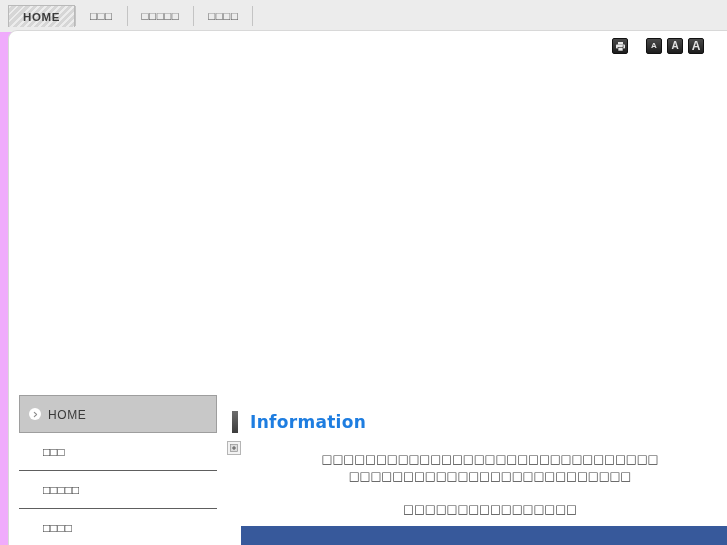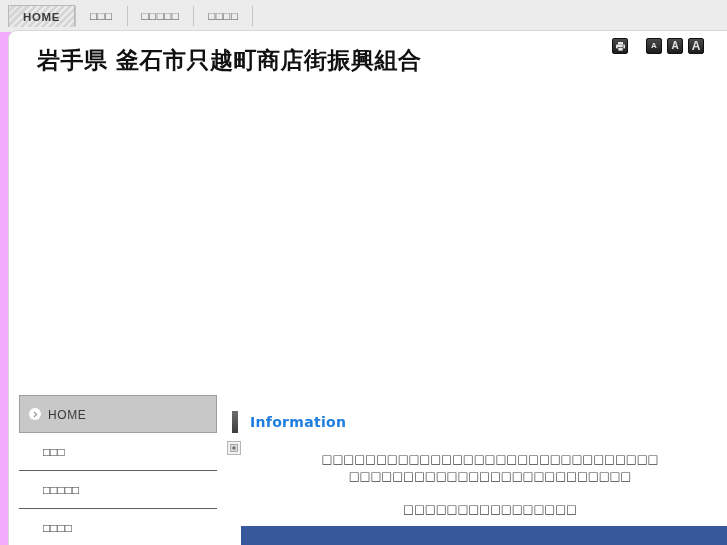--- a/index.html
+++ b/index.html
@@ -214,21 +214,21 @@
     padding-top: 10px;
   }
   .section-bar {
     width: 6px;
     height: 22px;
     background: linear-gradient(#6d6d6d, #3d3d3d);
     margin-right: 12px;
     flex: 0 0 auto;
   }
   .section-title {
-    font-size: 14px;
+    font-size: 17px;
     font-weight: bold;
     color: #1e7de0;
     letter-spacing: 0.3px;
     font-family: "DejaVu Sans", "Liberation Sans", sans-serif;
   }
 
   .broken-img {
     position: absolute;
     left: 8px;
     top: 46px;
@@ -282,21 +282,20 @@
     <div class="tab-sep"></div>
     <div class="tab">
       <span>□□□□</span>
     </div>
     <div class="tab-sep"></div>
   </div>
 
   <div class="card">
 
     <div class="site-header">
-      <div class="site-title">岩手県 釜石市只越町商店街振興組合</div>
 
       <div class="util-icons">
         <div class="icon-btn printer">
           <span>
             <svg width="11" height="11" viewBox="0 0 11 11" aria-hidden="true">
               <rect x="3" y="1" width="5" height="2.4" fill="#e6e6e6"></rect>
               <rect x="1" y="3.6" width="9" height="4" rx="0.8" fill="#e6e6e6"></rect>
               <rect x="3" y="6.6" width="5" height="3.4" fill="#e6e6e6" stroke="#1d1d1d" stroke-width="0.6"></rect>
               <rect x="7.6" y="4.6" width="1.2" height="1" fill="#2a2a2a"></rect>
             </svg>

